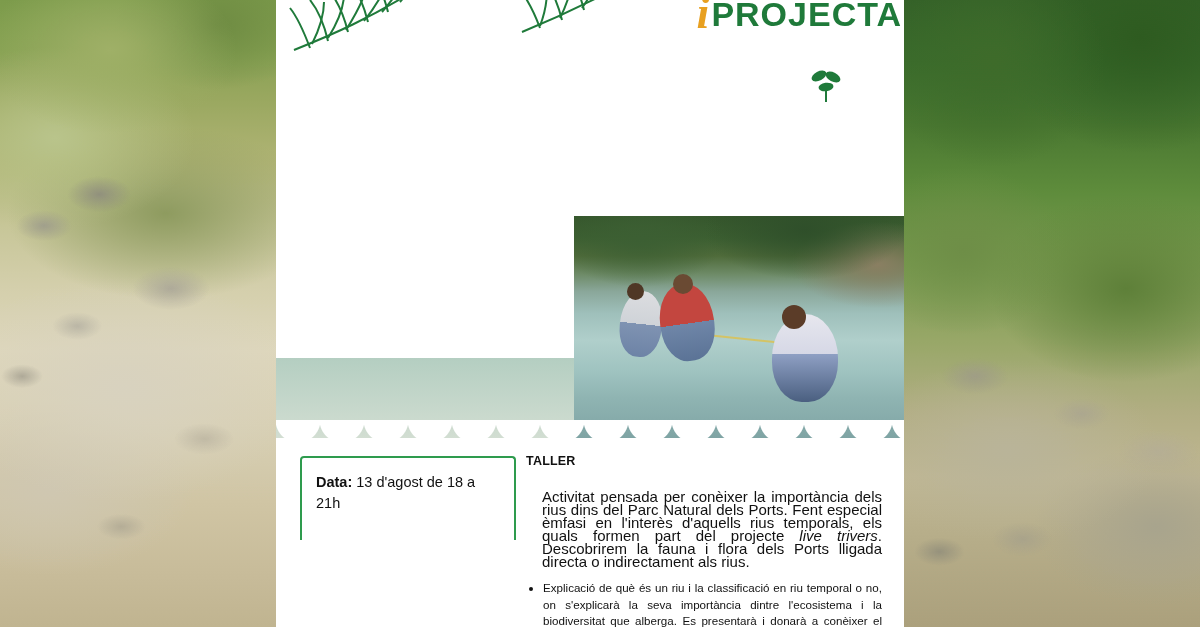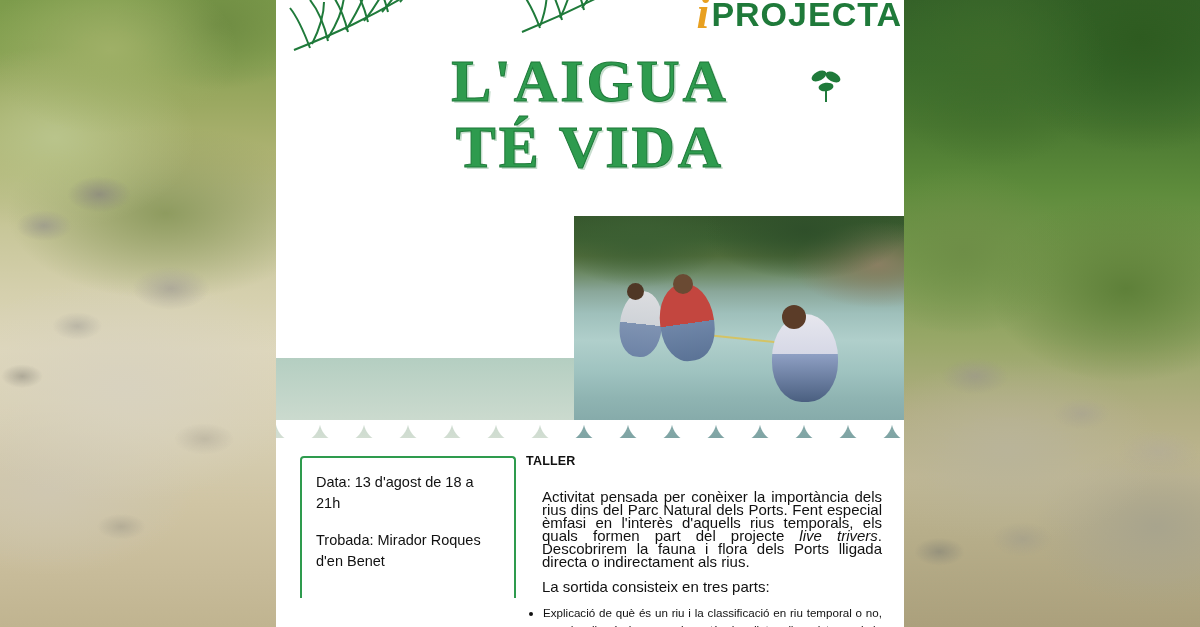--- a/index.html
+++ b/index.html
@@ -279,21 +279,21 @@
     border-top: 2px solid #2e9b4e;
     border-radius: 4px 4px 0 0;
     padding: 14px 14px 10px 14px;
     box-sizing: border-box;
     color: #111111;
     font-size: 14.5px;
     line-height: 21px;
   }
   .info-row { margin-bottom: 16px; }
   .info-row:last-child { margin-bottom: 0; }
-  .info-label { font-weight: normal; text-align: right; }
+  .info-label { font-weight: bold; text-align: right; }
 
   .taller {
     position: absolute;
     left: 250px;
     top: 10px;
     width: 356px;
     color: #111111;
   }
   .taller h3 {
     margin: 0 0 22px 0;
@@ -374,24 +374,20 @@
           <ellipse cx="20" cy="21" rx="7.5" ry="4.2" transform="rotate(-8 20 21)"></ellipse>
         </g>
         <path d="M20 22 L20 36" stroke="#1f7a3a" stroke-width="2" fill="none"></path>
       </svg>
 
       <div class="brand">
         <span class="brand-i">i</span>
         <span class="brand-word">PROJECTA</span>
       </div>
 
-      <div class="title-block">
-        <div class="title-line">L'AIGUA</div>
-        <div class="title-line">TÉ VIDA</div>
-      </div>
     </div>
 
     <div class="photo-strip">
       <div class="strip-photo left">
         <div class="canyon">
           <div class="water"></div>
         </div>
       </div>
       <div class="strip-photo right">
         <div class="river-kids">
@@ -409,31 +405,27 @@
     <div class="scallop"></div>
     <div class="scallop-fill"></div>
 
     <div class="body-area">
 
       <div class="info-card">
         <div class="info-row">
           <span class="info-label">Data:</span><span> 13 d'agost de 18 a 21h</span>
         </div>
         <div class="info-row">
-          <span class="info-label">Trobada:</span><span> Mirador Roques d'en Benet</span>
-        </div>
-        <div class="info-row">
           
         </div>
       </div>
 
       <div class="taller">
         <h3>TALLER</h3>
         <p><span>Activitat pensada per conèixer la importància dels rius dins del Parc Natural dels Ports. Fent especial èmfasi en l'interès d'aquells rius temporals, els quals formen part del projecte </span><em>live trivers</em><span>. Descobrirem la fauna i flora dels Ports lligada directa o indirectament als rius.</span></p>
-        <p>La sortida consisteix en tres parts:</p>
         <ul>
           <li><span>Explicació de què és un riu i la classificació en riu temporal o no, on s'explicarà la seva importància dintre l'ecosistema i la biodiversitat que alberga. Es presentarà i donarà a conèixer el projecte </span></li>
         </ul>
       </div>
 
     </div>
   </div>
 </div>
 
 </body></html>

